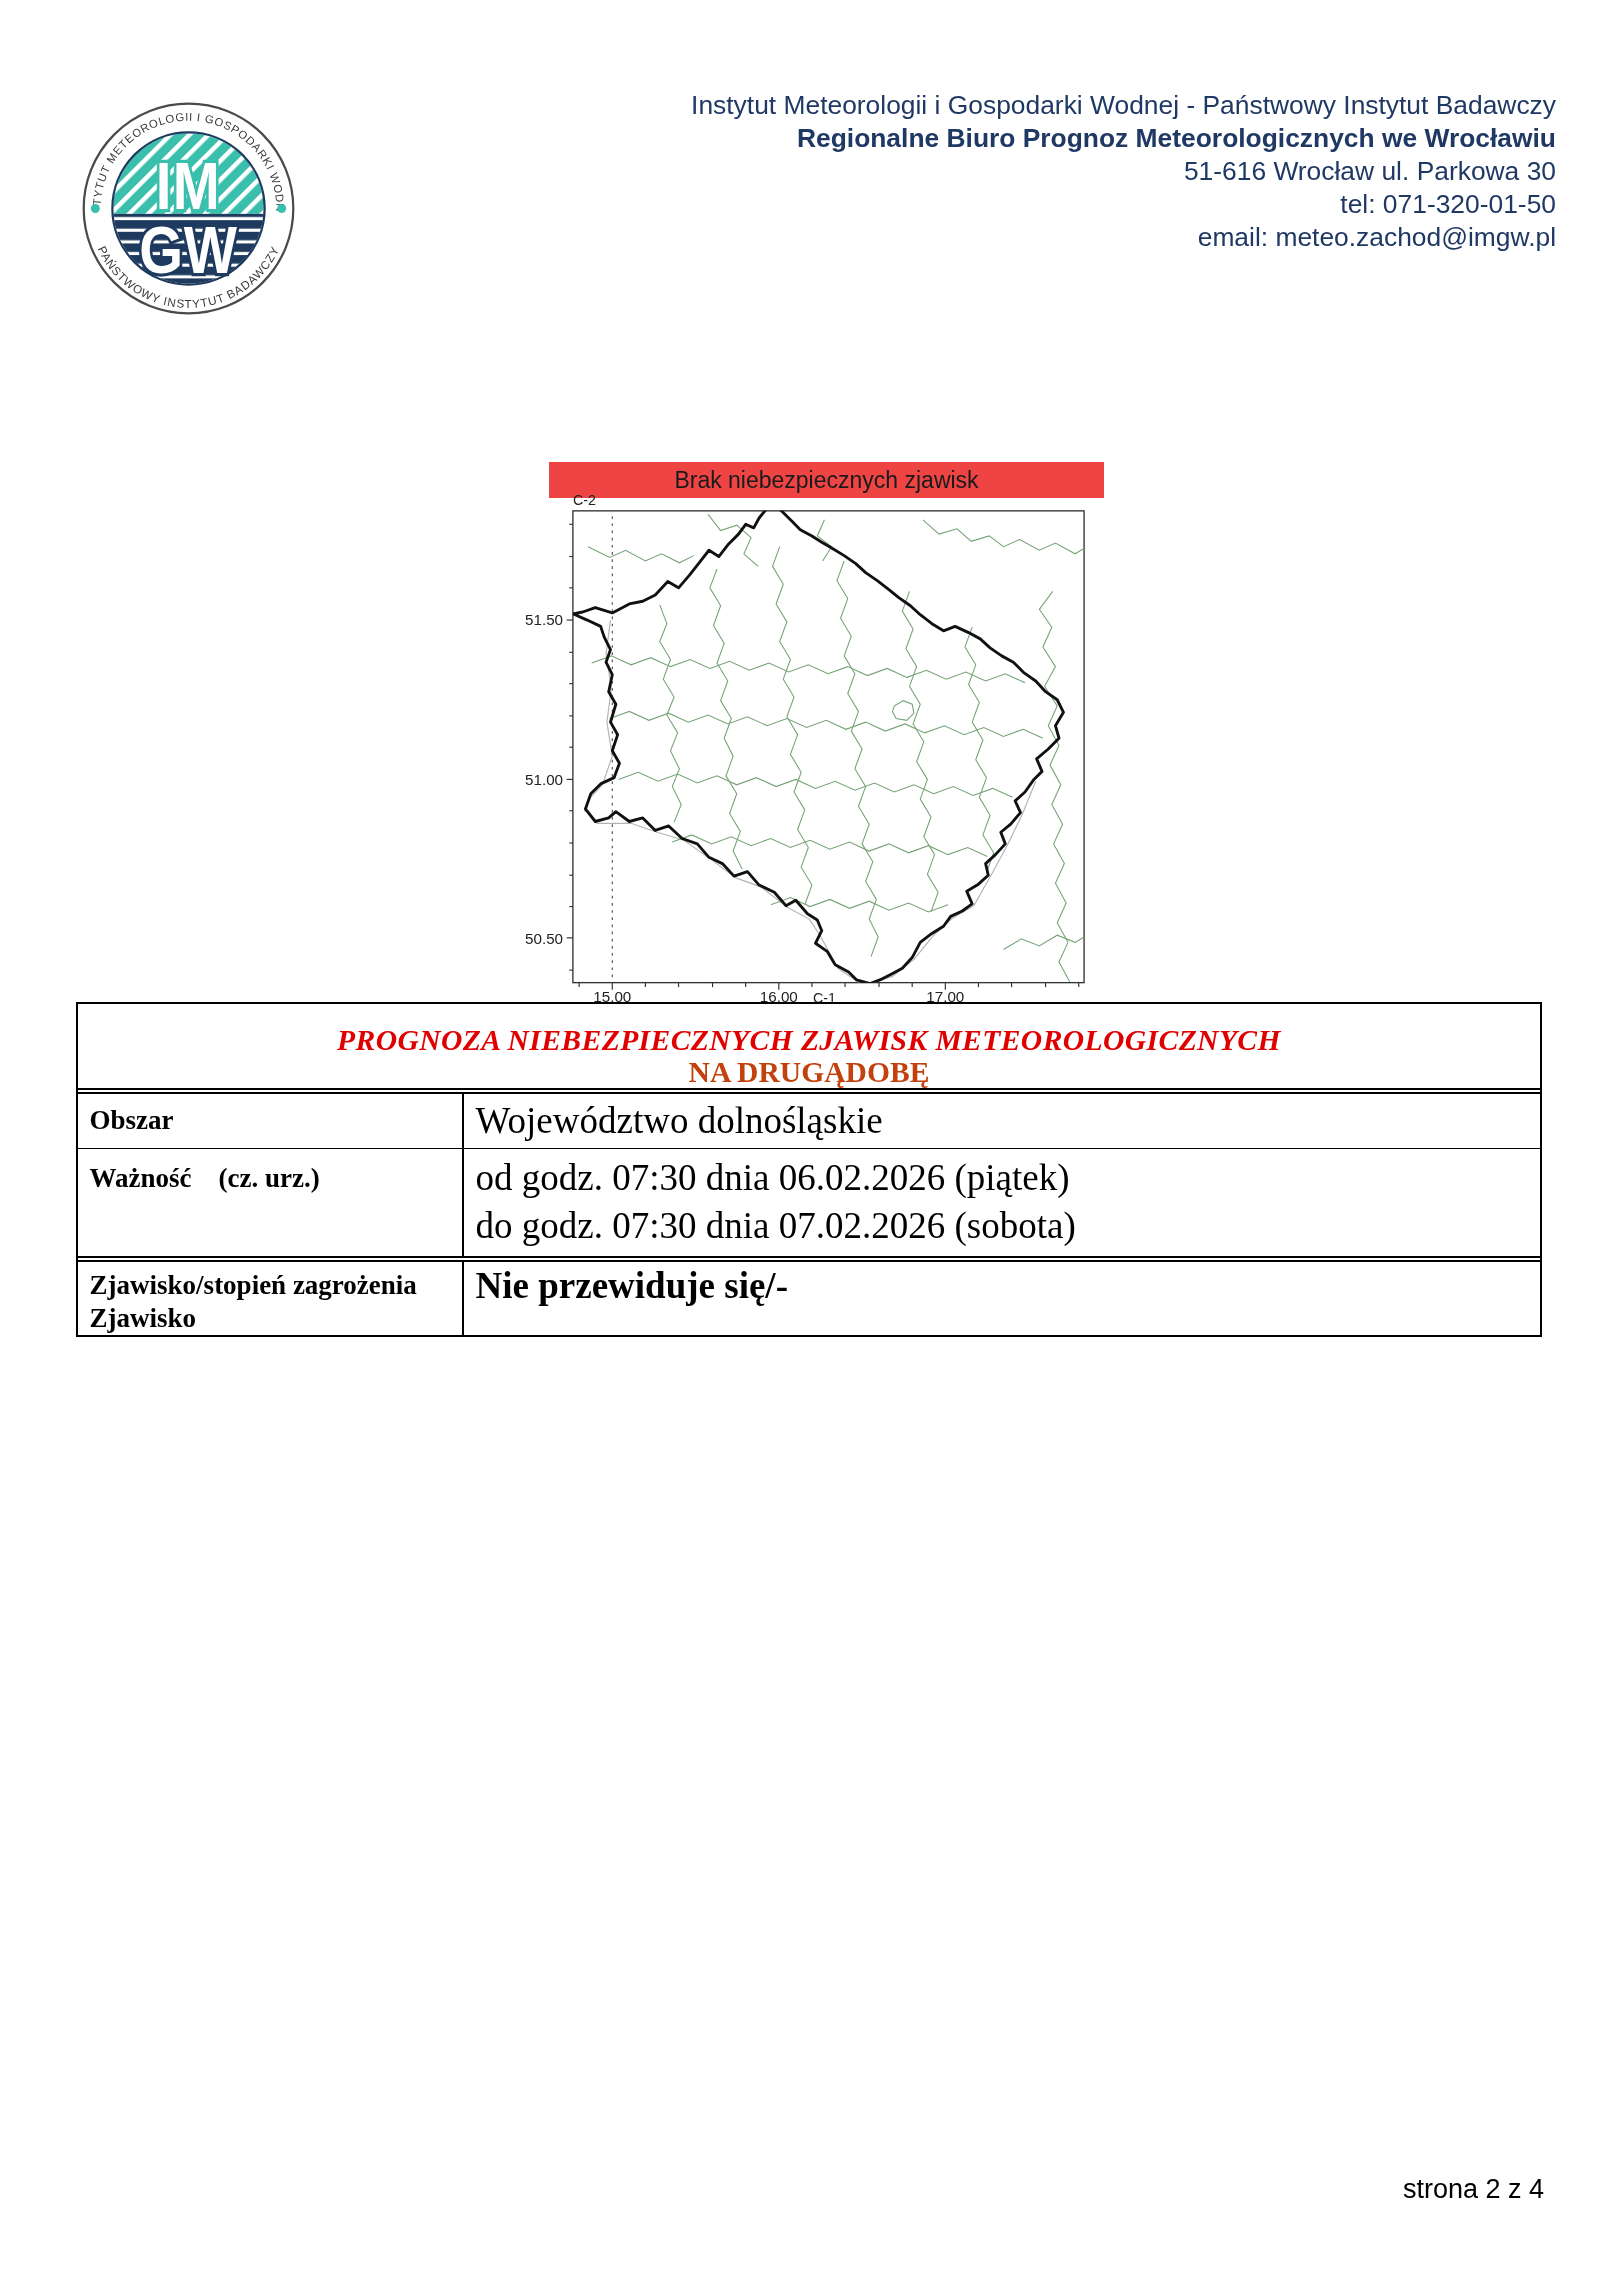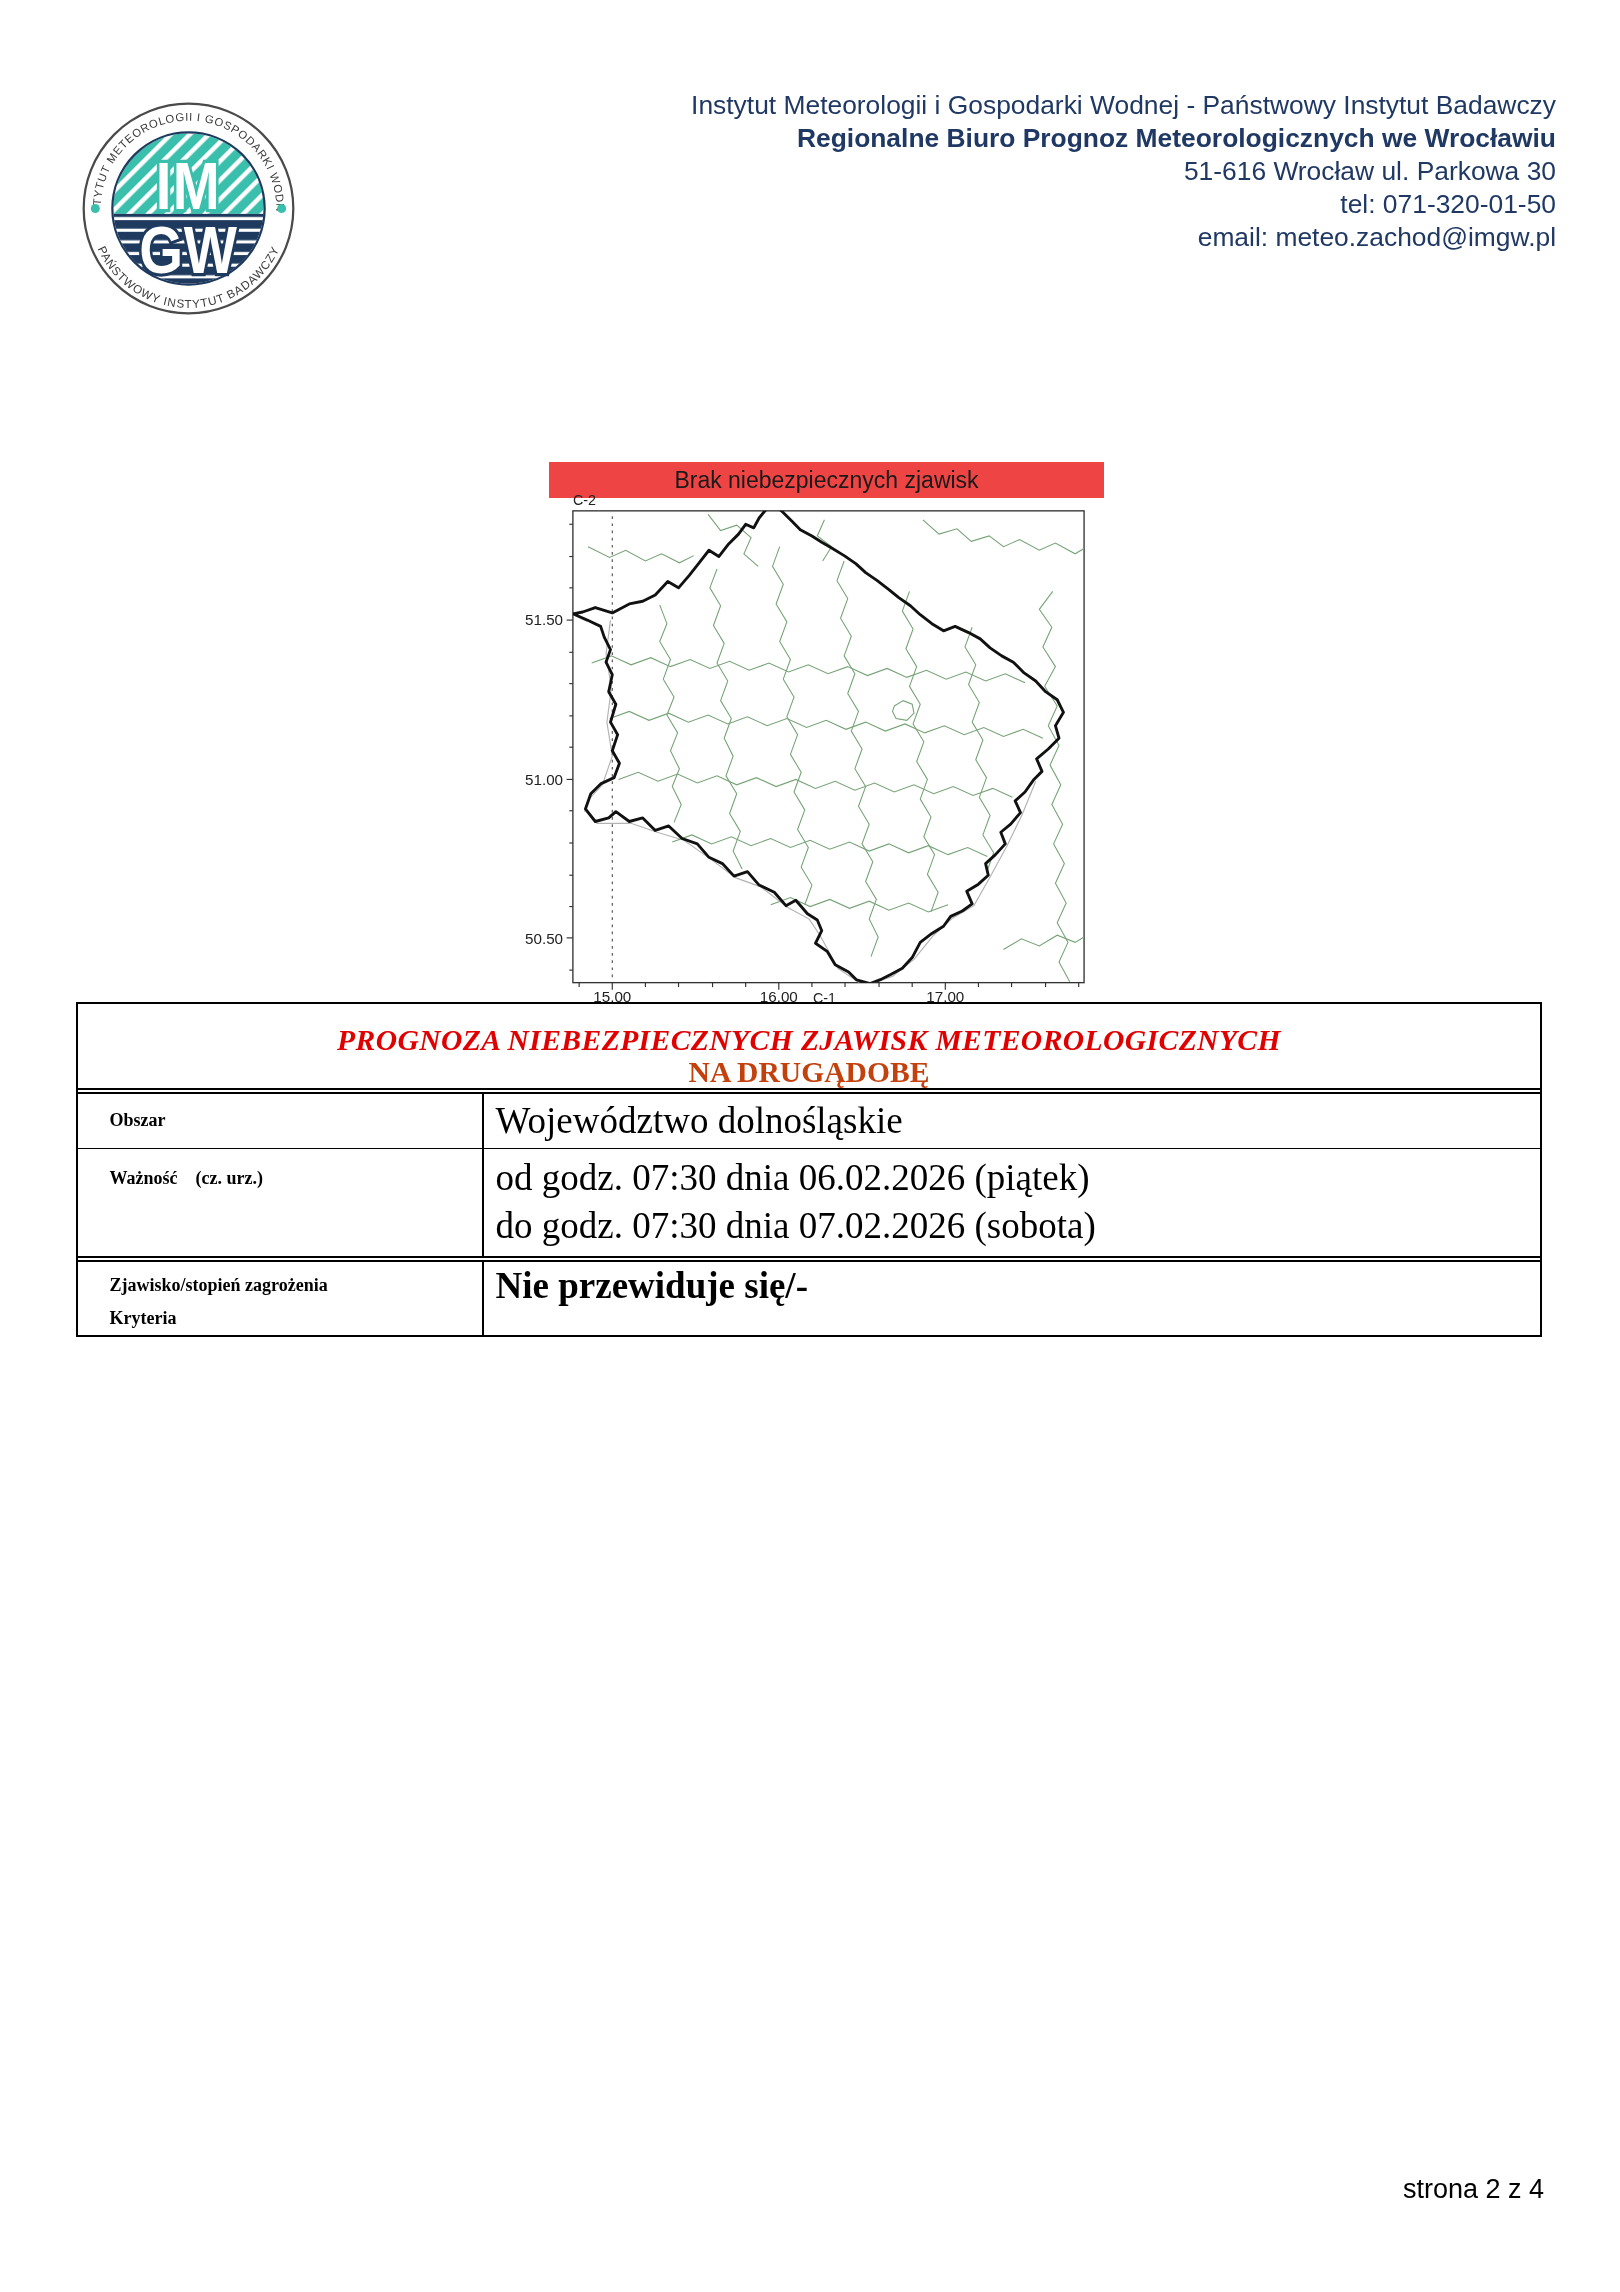--- a/index.html
+++ b/index.html
@@ -37,21 +37,21 @@
     font-size:29.6px;font-weight:bold;line-height:32px;letter-spacing:0.4px;font-style:italic;
   }
   .tbl-title .blk{
     font-size:29.6px;font-weight:bold;line-height:32px;color:#c2410c;
   }
   .trow{display:flex;align-items:stretch;}
   .trow.b-thin{border-bottom:1.8px solid #000;}
   .trow.b-dbl{border-bottom:6.3px double #000;}
   .cl{
     width:386px;flex:0 0 386px;border-right:2.2px solid #000;
-    padding-left:11.6px;box-sizing:border-box;font-weight:bold;font-size:18px;margin-left:20px;
+    padding-left:11.6px;box-sizing:border-box;font-weight:bold;font-size:27px;
   }
   .cr{flex:1;padding-left:11.6px;box-sizing:border-box;font-size:37px;}
   .row-obszar{height:54px;}
   .row-obszar .cl,.row-obszar .cr{display:flex;align-items:center;}
   .row-waznosc{height:107px;}
   .row-waznosc .cl,.row-waznosc .cr{padding-top:5.4px;line-height:48px;}
   .row-zjawisko{height:73px;}
   .row-zjawisko .cl,.row-zjawisko .cr{padding-top:7.2px;line-height:33px;}
   .row-zjawisko .cr{font-weight:bold;}
   
@@ -229,21 +229,21 @@
       </div>
       <div class="cr">
         <div>od godz. 07:30 dnia 06.02.2026 (piątek)</div>
         <div>do godz. 07:30 dnia 07.02.2026 (sobota)</div>
       </div>
     </div>
 
     <div class="trow row-zjawisko">
       <div class="cl">
         <div>Zjawisko/stopień zagrożenia</div>
-        <div>Kryteria</div>
+        <div>Zjawisko</div>
       </div>
       <div class="cr">
         <div>Nie przewiduje się/-</div>
       </div>
     </div>
   </div>
 
   <div class="footer">strona 2 z 4</div>
 
 </div>

